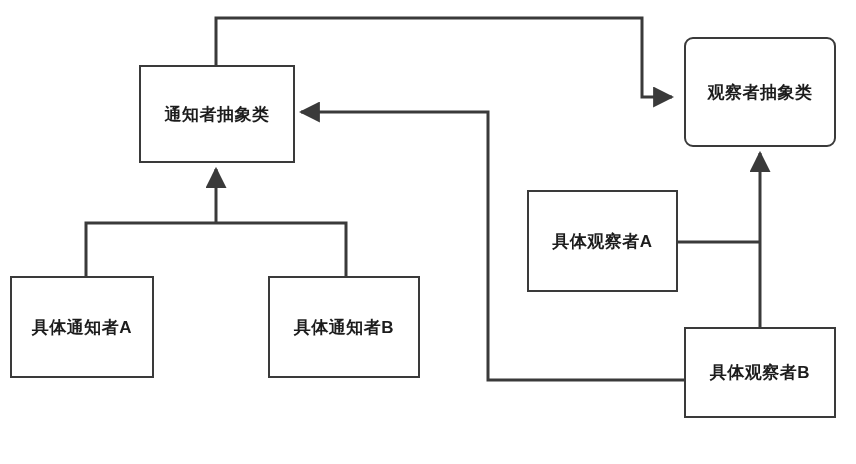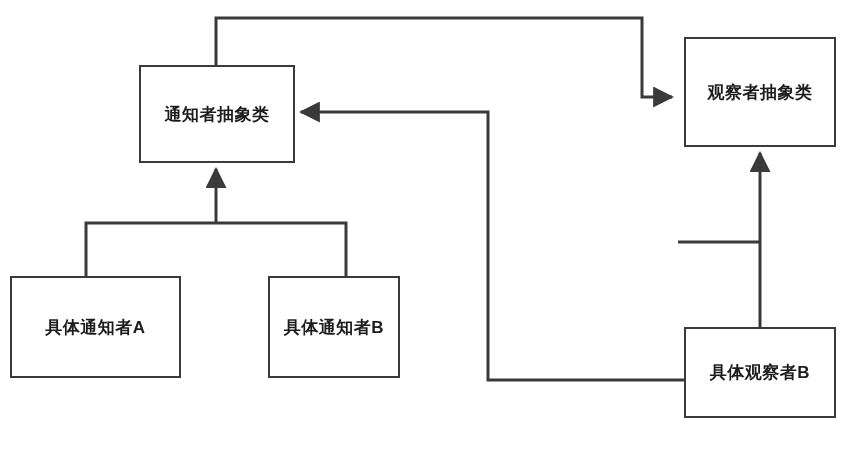--- a/index.html
+++ b/index.html
@@ -65,30 +65,33 @@
 
     <polyline points="678,242 760,242" fill="none" stroke="#3a3a3a" stroke-width="3"></polyline>
     <line x1="760" y1="327" x2="760" y2="242" stroke="#3a3a3a" stroke-width="3"></line>
     <line x1="760" y1="242" x2="760" y2="153" stroke="#3a3a3a" stroke-width="3" marker-end="url(#arrow-right)"></line>
   </svg>
 
   <div class="node" style="left:139px; top:65px; width:156px; height:98px;justify-content:center;">
     <span class="node-label">通知者抽象类</span>
   </div>
 
-  <div class="node" style="left:684px; top:37px; width:152px; height:110px;">
+  <div class="node" style="left:684px; top:37px; width:152px; height:110px;border-radius:9px;">
     <span class="node-label">观察者抽象类</span>
   </div>
 
-  <div class="node" style="left:10px; top:276px; width:171px; height:102px;">
+  <div class="node" style="left:10px; top:276px; width:144px; height:102px;">
     <span class="node-label">具体通知者A</span>
   </div>
 
-  <div class="node" style="left:268px; top:276px; width:132px; height:102px;justify-content:center;">
+  <div class="node" style="left:268px; top:276px; width:152px; height:102px;justify-content:center;">
     <span class="node-label">具体通知者B</span>
   </div>
 
+  <div class="node" style="left:527px; top:190px; width:151px; height:102px;">
+    <span class="node-label">具体观察者A</span>
+  </div>
 
   <div class="node" style="left:684px; top:327px; width:152px; height:91px;">
     <span class="node-label">具体观察者B</span>
   </div>
 
 </div>
 
 </body></html>

